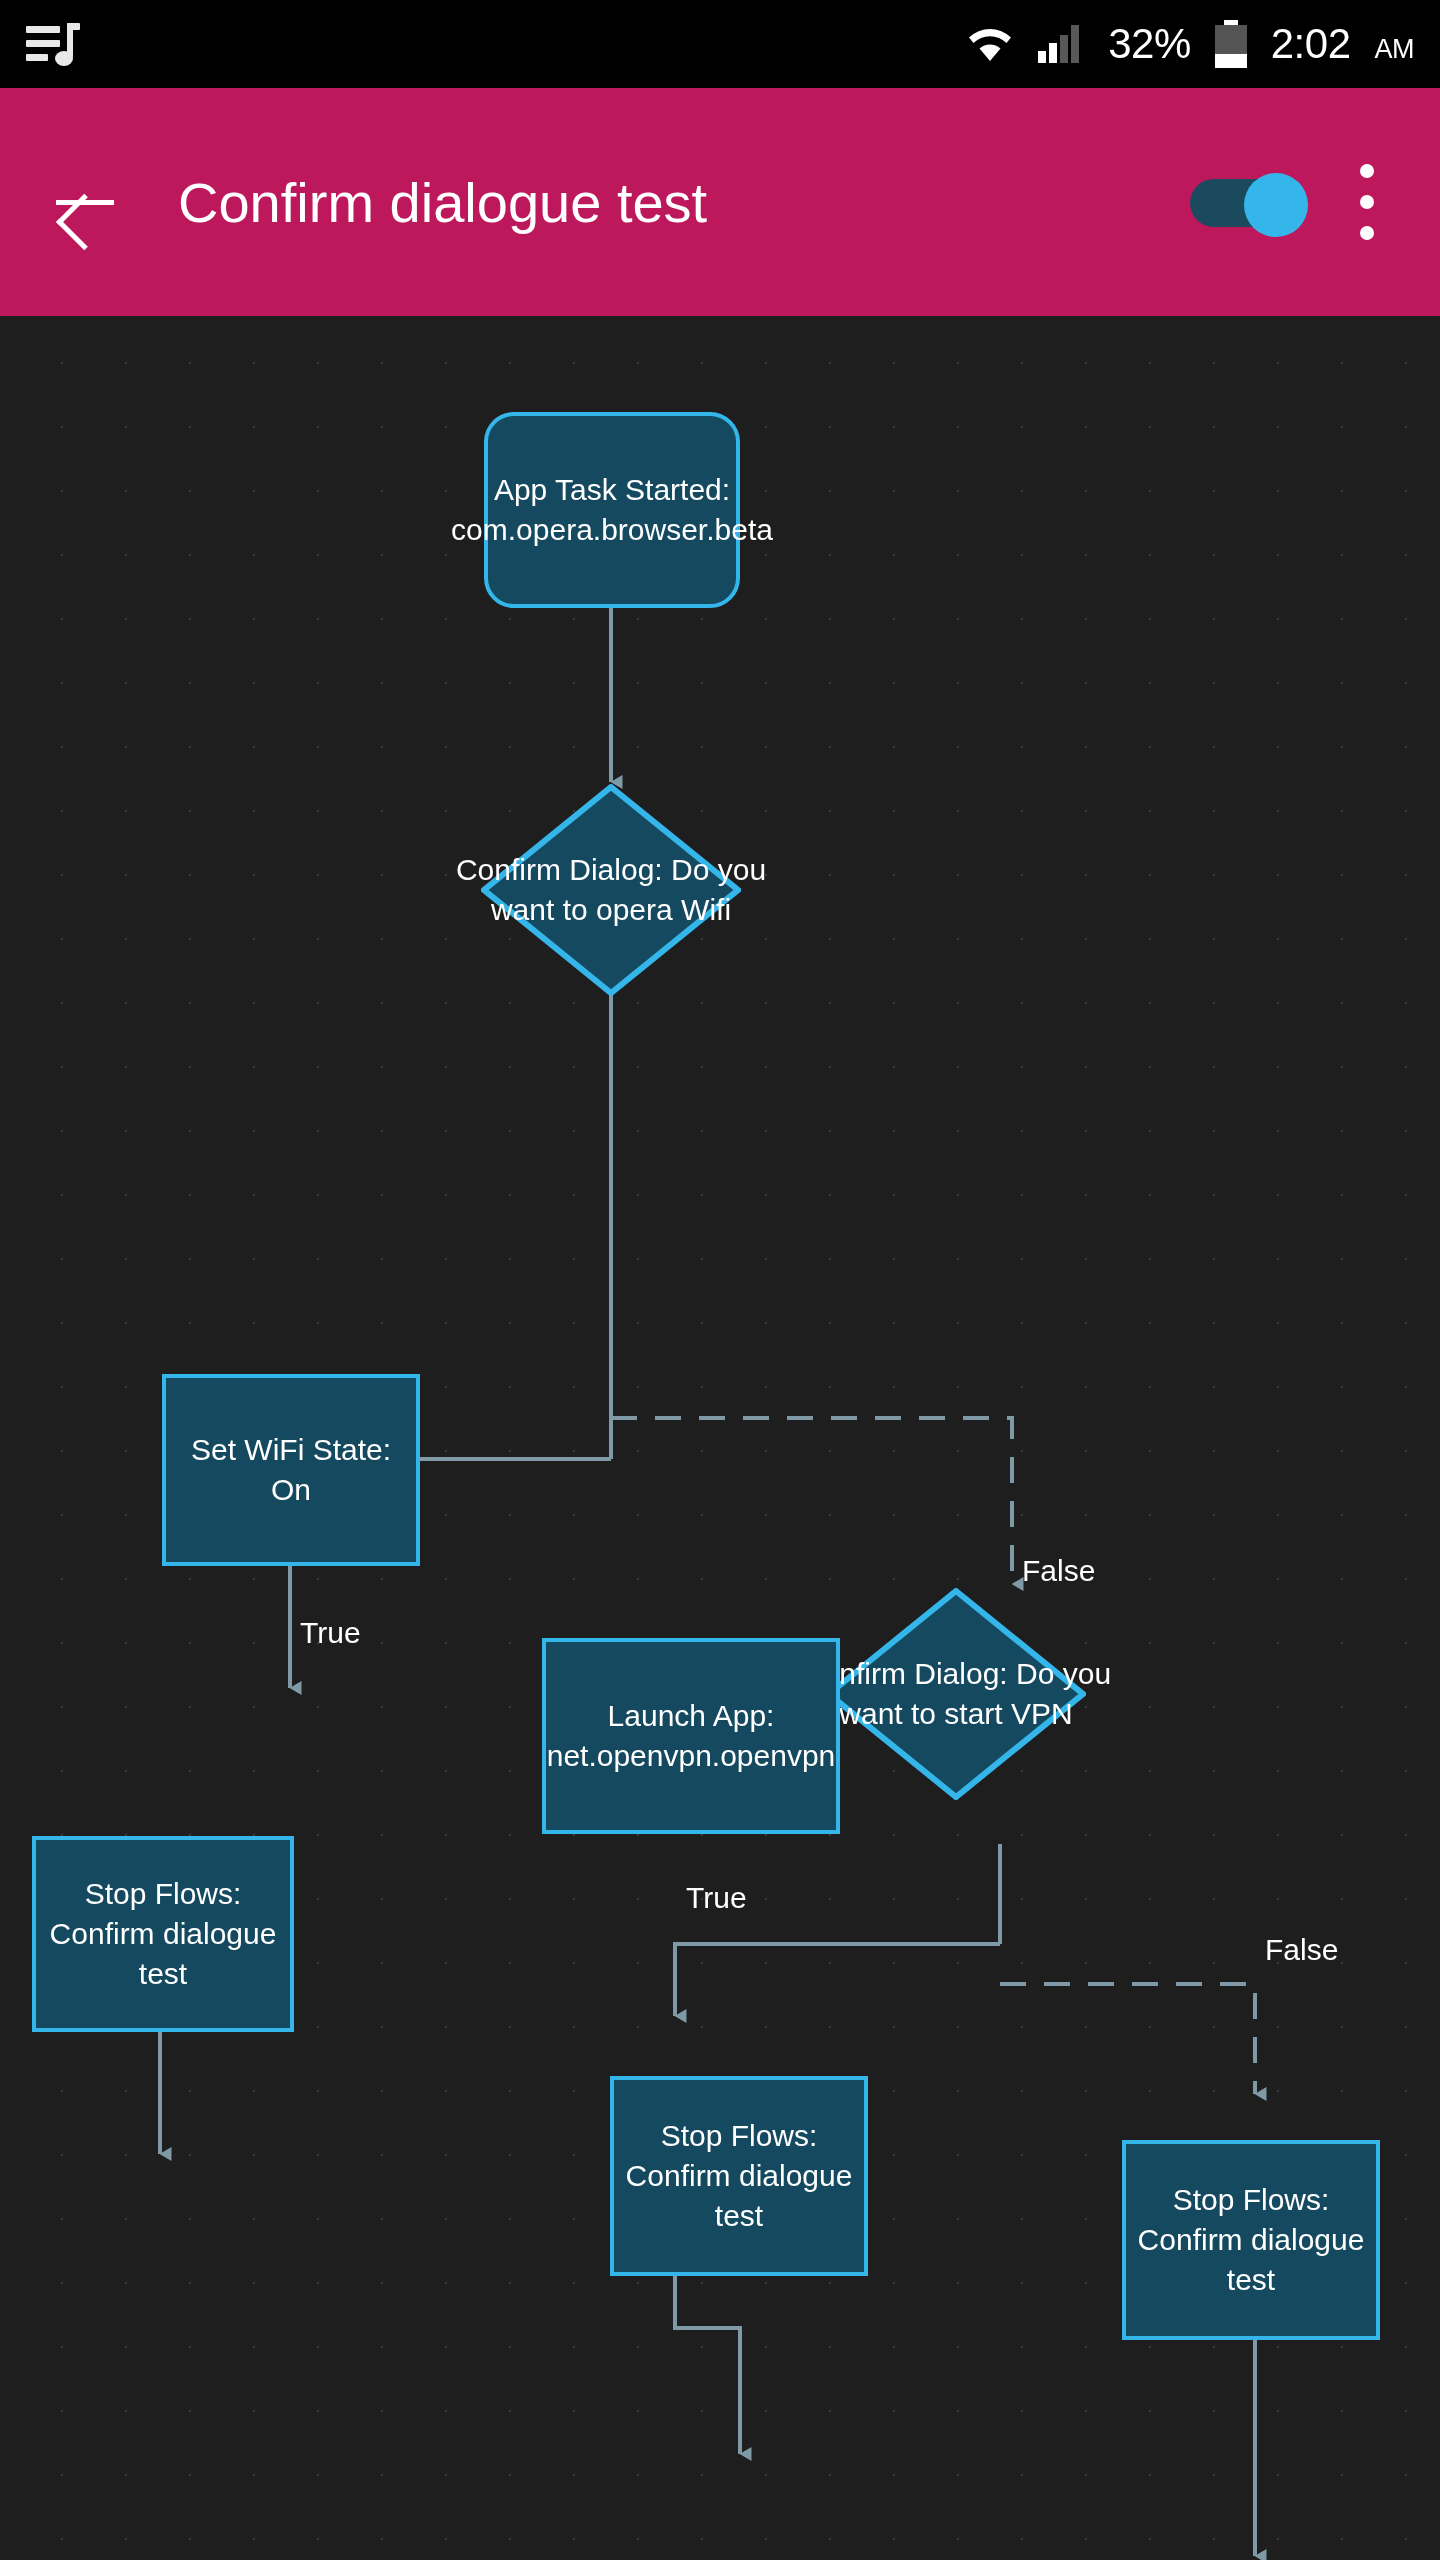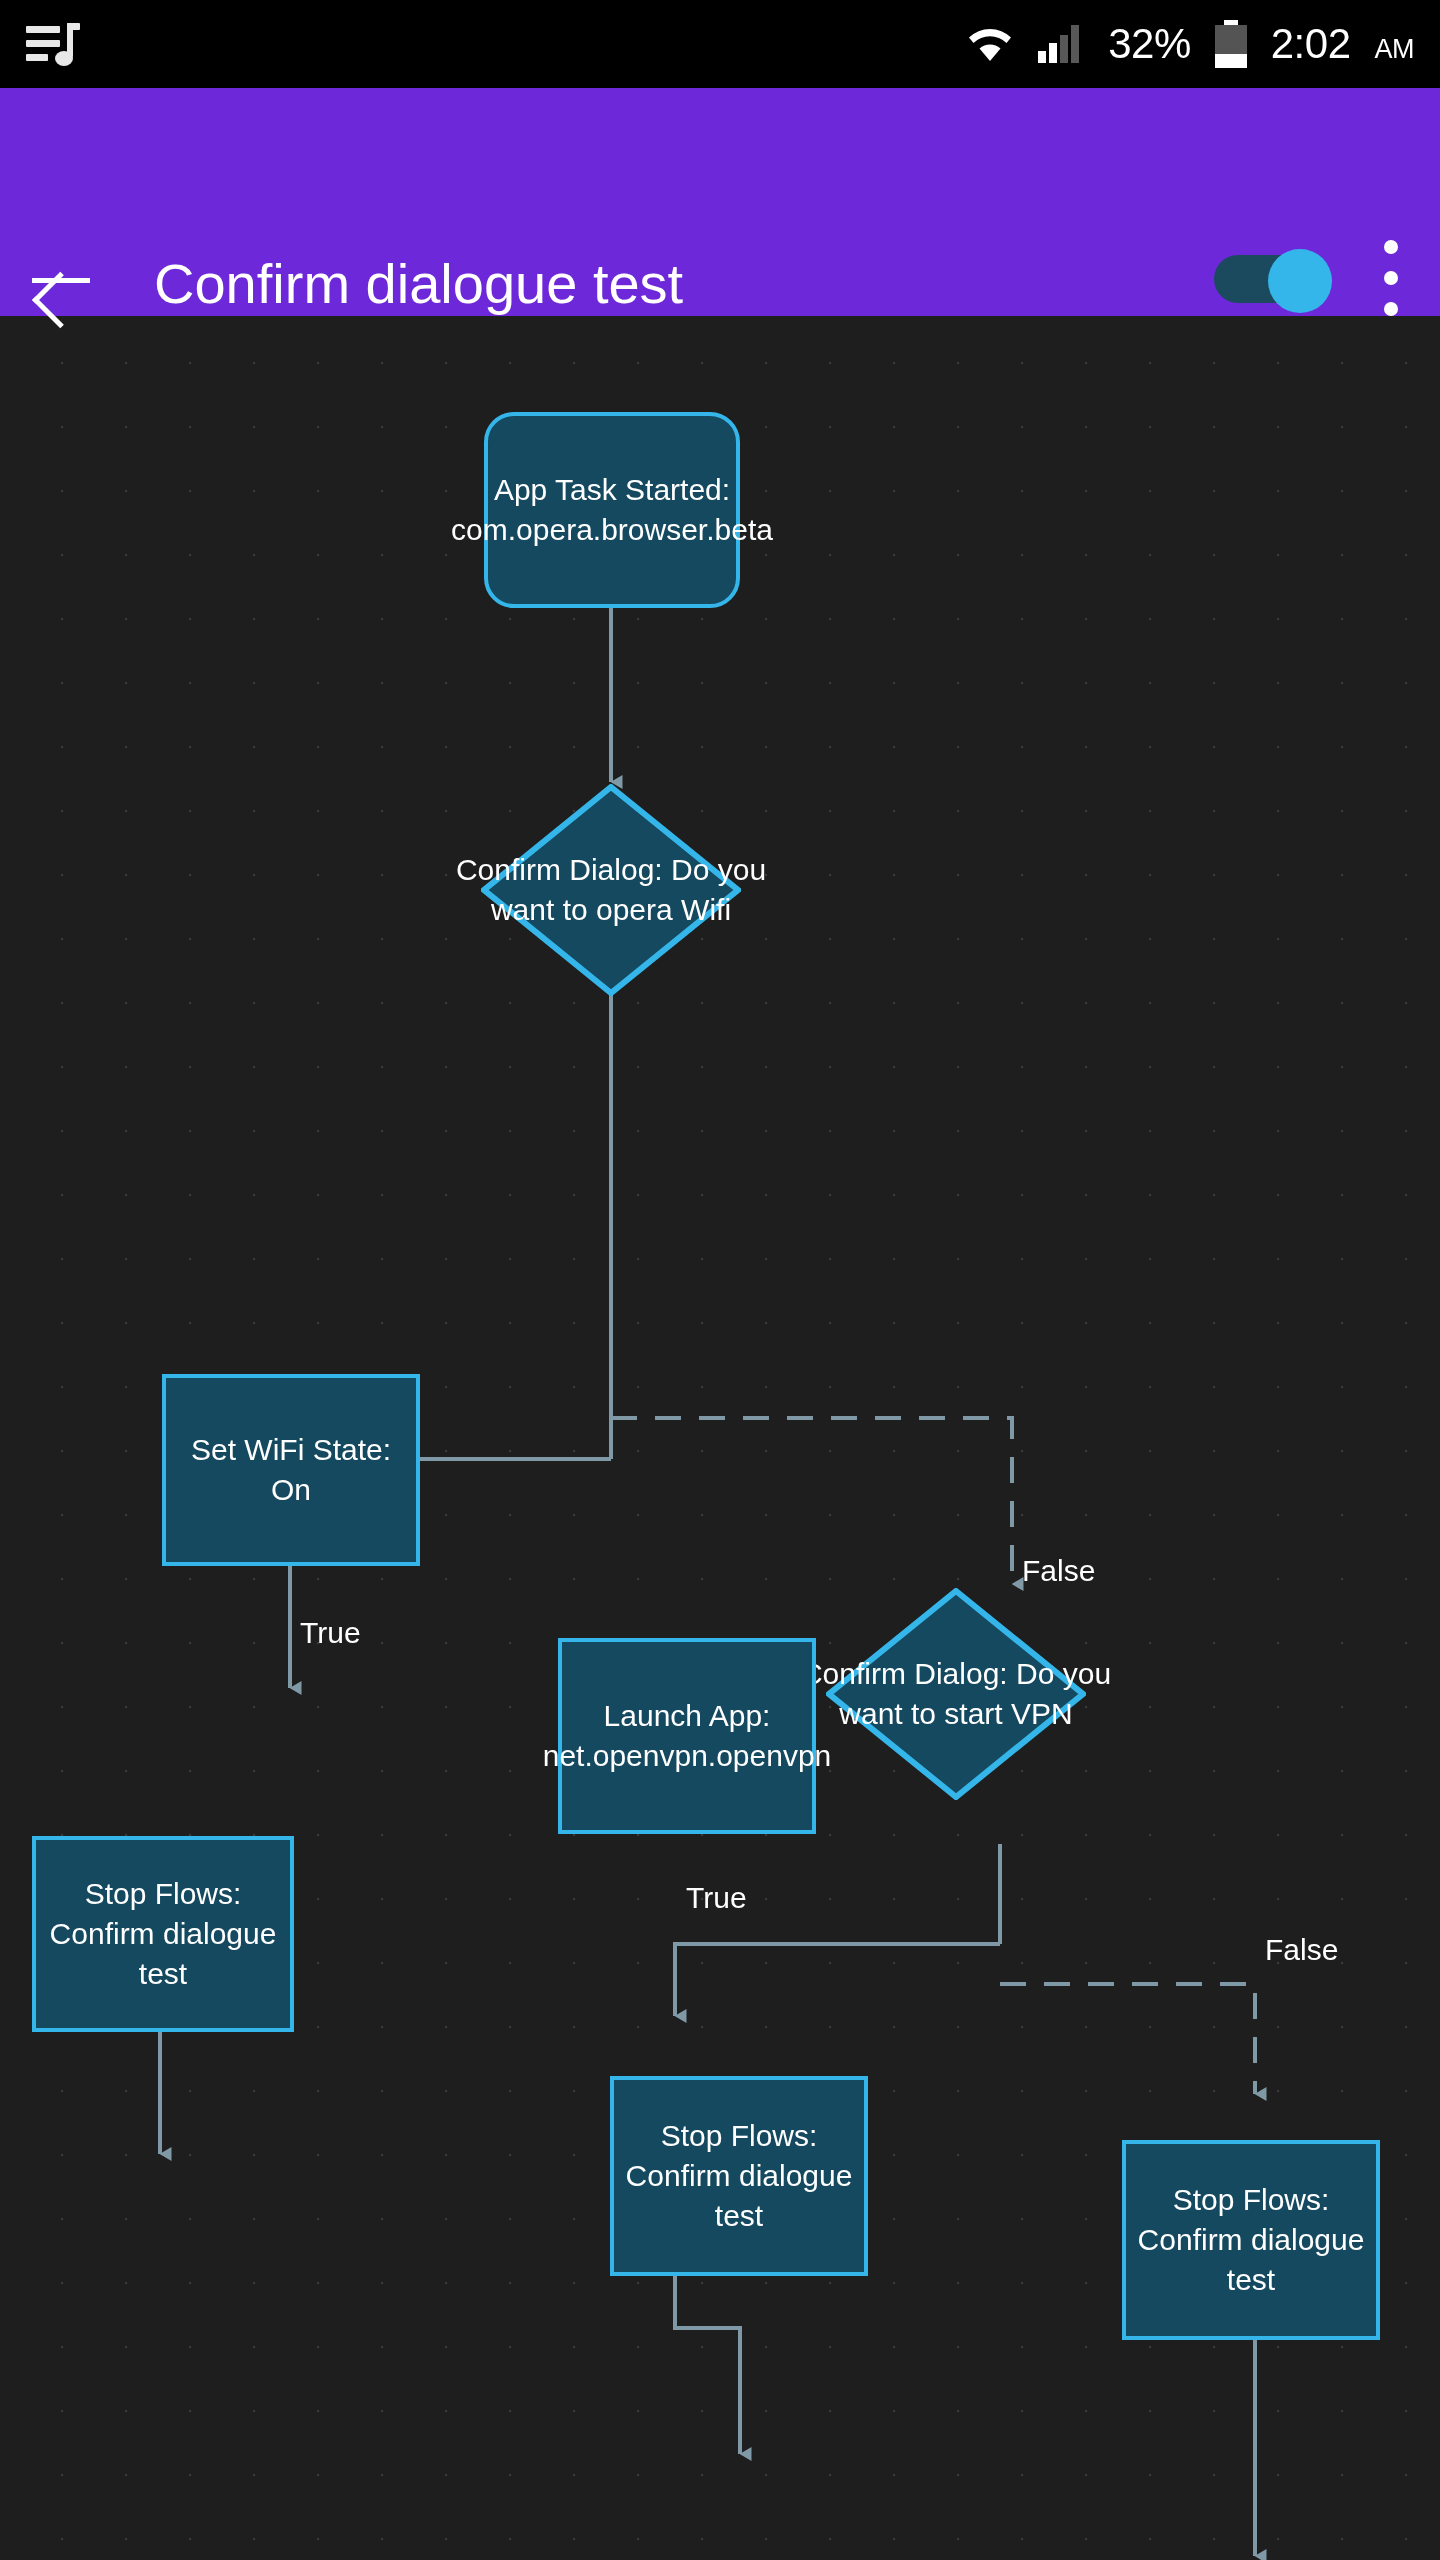--- a/index.html
+++ b/index.html
@@ -54,23 +54,23 @@
   }
   .battery-icon .body:before{
     content:""; position:absolute; left:0; top:0; right:0; height:68%;
     background:#545454;
   }
 
   
   .app-bar{
     position:absolute; top:88px; left:0;
     width:1440px; height:228px;
-    background:#6d28d9;
-    display:flex; align-items:flex-end;
-    padding:0 24px;
+    background:#be185d;
+    display:flex; align-items:center;
+    padding:0 48px;
     z-index:25;
   }
   .back-arrow{ width:72px; height:72px; position:relative; flex:0 0 auto; cursor:pointer; }
   .back-arrow .shaft{
     position:absolute; left:8px; top:34px; width:58px; height:5px; background:#fff;
   }
   .back-arrow .head{
     position:absolute; left:8px; top:16px; width:40px; height:40px;
     border-left:5px solid #fff; border-bottom:5px solid #fff;
     transform:rotate(45deg); transform-origin:left bottom;
@@ -248,21 +248,21 @@
     <svg class="shape" viewBox="0 0 260 212" preserveAspectRatio="none">
       <polygon points="130,3 257,106 130,209 3,106" fill="#14495f" stroke="#35b6ea" stroke-width="6"></polygon>
     </svg>
     <div class="label">Confirm Dialog: Do you want to start VPN</div>
   </div>
 
   <div class="node" style="left:32px; top:1520px; width:262px; height:196px;">
     <span>Stop Flows: Confirm dialogue test</span>
   </div>
 
-  <div class="node" style="left:558px; top:1322px; width:258px; height:196px;">
+  <div class="node" style="left:542px; top:1322px; width:298px; height:196px;">
     <span>Launch App: net.openvpn.openvpn</span>
   </div>
 
 
   <div class="node" style="left:610px; top:1760px; width:258px; height:200px;">
     <span>Stop Flows: Confirm dialogue test</span>
   </div>
 
   <div class="node" style="left:1122px; top:1824px; width:258px; height:200px;">
     <span>Stop Flows: Confirm dialogue test</span>

